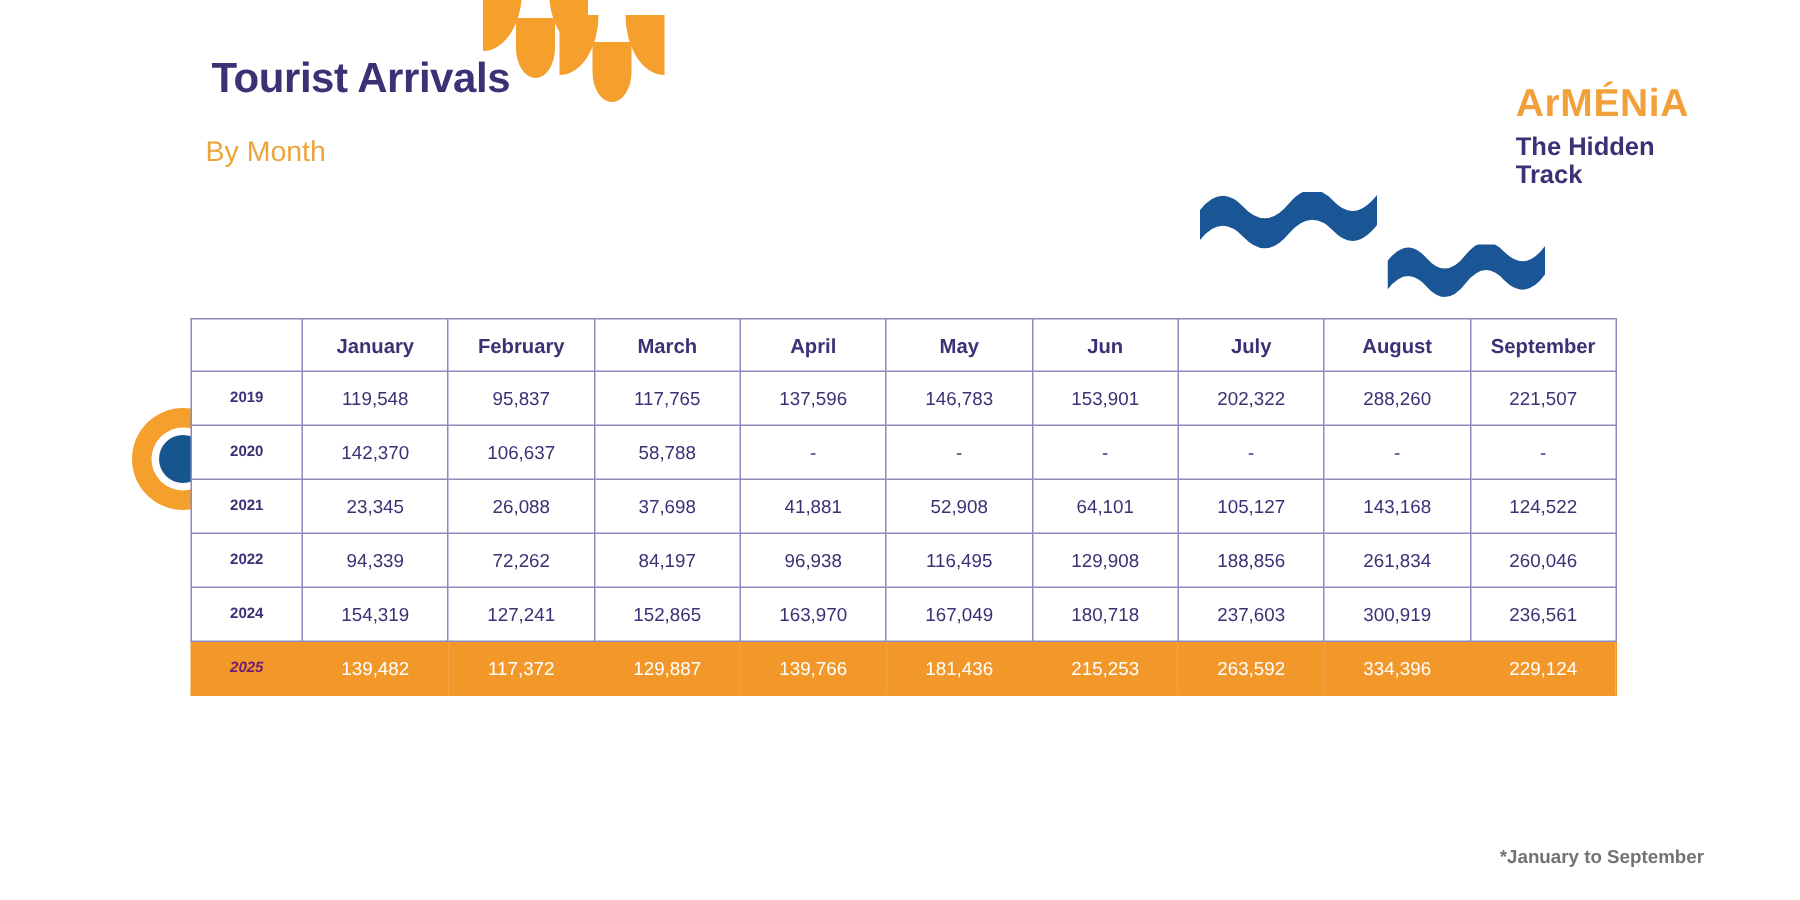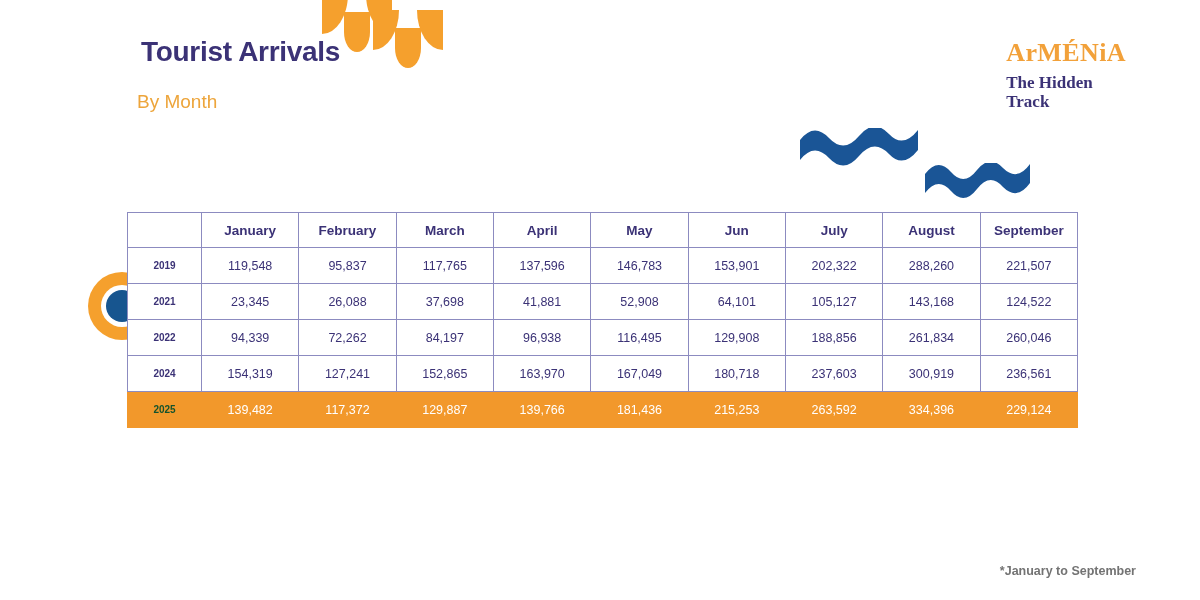--- a/index.html
+++ b/index.html
@@ -103,23 +103,22 @@
     margin-left: 11px;
     font-size: 19px;
     color: #EDA53B;
     line-height: 1.1;
   }
 
   
   #brand-logo {
     position: absolute;
     right: 74px;
-    top: 40px;
+    top: 55px;
     text-align: left;
-    font-family: Liberation Serif, serif;
   }
   #brand-name {
     font-size: 26px;
     font-weight: bold;
     color: #F2A13A;
     letter-spacing: 0.4px;
     line-height: 1;
   }
   #brand-tagline {
     margin-top: 7px;
@@ -165,22 +164,23 @@
     font-size: 10px;
   }
   table.arrivals th.corner-cell { border-top-color: #8C8BC0; }
   table.arrivals tr.highlight-row th,
   table.arrivals tr.highlight-row td {
     background: #F2982B;
     color: #ffffff;
     border-color: #F2982B;
   }
   table.arrivals tr.highlight-row th.year-cell {
-    color: #14532d;
-    font-weight: bold;
+    color: #701a75;
+    font-weight: bold;
+    font-style: italic;
   }
   td.empty-cell { color: #B9B8CE; }
 
   
   #footnote {
     position: absolute;
     right: 64px;
     bottom: 22px;
     font-size: 12.5px;
     font-weight: bold;
@@ -264,20 +264,32 @@
           <td>95,837</td>
           <td>117,765</td>
           <td>137,596</td>
           <td>146,783</td>
           <td>153,901</td>
           <td>202,322</td>
           <td>288,260</td>
           <td>221,507</td>
         </tr>
         <tr>
+          <th class="year-cell">2020</th>
+          <td>142,370</td>
+          <td>106,637</td>
+          <td>58,788</td>
+          <td class="empty-cell">-</td>
+          <td class="empty-cell">-</td>
+          <td class="empty-cell">-</td>
+          <td class="empty-cell">-</td>
+          <td class="empty-cell">-</td>
+          <td class="empty-cell">-</td>
+        </tr>
+        <tr>
           <th class="year-cell">2021</th>
           <td>23,345</td>
           <td>26,088</td>
           <td>37,698</td>
           <td>41,881</td>
           <td>52,908</td>
           <td>64,101</td>
           <td>105,127</td>
           <td>143,168</td>
           <td>124,522</td>

